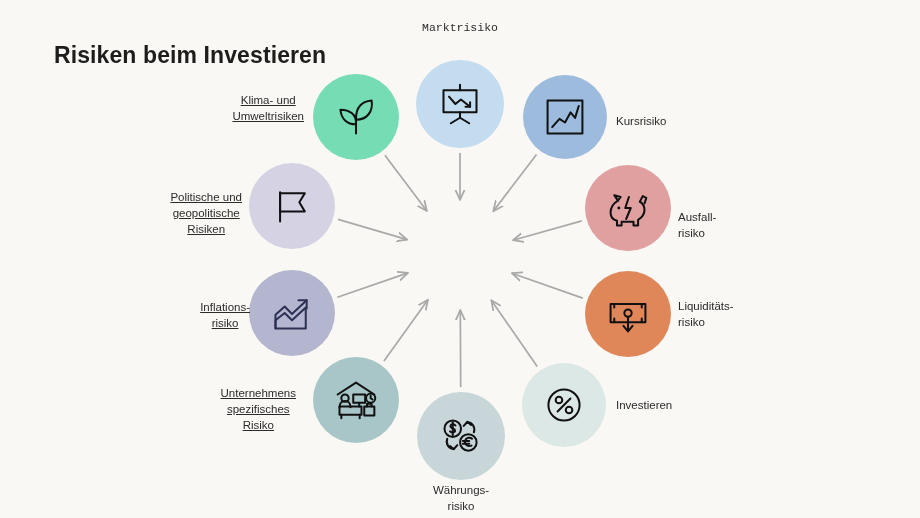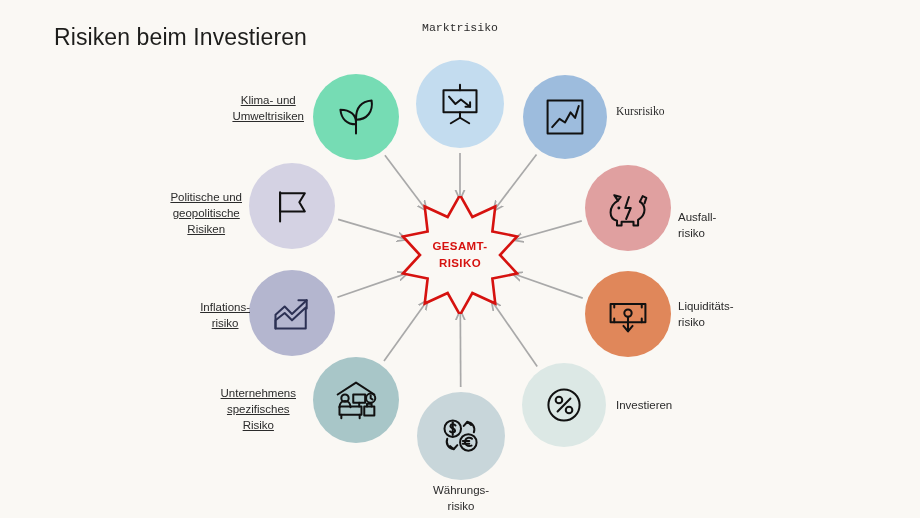--- a/index.html
+++ b/index.html
@@ -16,23 +16,23 @@
   }
   #stage {
     position: relative;
     width: 920px;
     height: 518px;
     background: #faf8f4;
   }
   #page-title {
     position: absolute;
     left: 54px;
-    top: 24px;
+    top: 42px;
     font-size: 23px;
-    font-weight: 400;
+    font-weight: 700;
     color: #1d1d1b;
     letter-spacing: 0.1px;
     white-space: nowrap;
   }
   #connectors {
     position: absolute;
     left: 0;
     top: 0;
     width: 920px;
     height: 518px;
@@ -121,21 +121,21 @@
        <line x1="24" y1="39" x2="34" y2="45" stroke="#111111" fill="none" stroke-width="2.2" stroke-linecap="round" stroke-linejoin="round"></line>
         </svg>
       </div>
       <div class="node-label lbl-center" style="left: 390px; width: 140px; top: 20px; font-family: Liberation Mono, monospace;">Marktrisiko</div>
       <div class="node" style="left: 523px; top: 75px; width: 84px; height: 84px; background: rgb(157, 188, 221);">
         <svg viewBox="0 0 48 48" width="44" height="44">
           <rect x="5" y="6" width="38" height="36" stroke="#111111" fill="none" stroke-width="2.2" stroke-linecap="round" stroke-linejoin="round"></rect>
        <polyline points="10,35 18,26 24,30 30,19 35,25 39,12" stroke="#111111" fill="none" stroke-width="2.2" stroke-linecap="round" stroke-linejoin="round"></polyline>
         </svg>
       </div>
-      <div class="node-label lbl-right" style="left: 616px; top: 104px; font-family: Liberation Serif, serif;">Kursrisiko</div>
+      <div class="node-label lbl-right" style="left: 616px; top: 114px;">Kursrisiko</div>
       <div class="node" style="left: 585px; top: 165px; width: 86px; height: 86px; background: rgb(224, 160, 160);">
         <svg viewBox="0 0 48 48" width="44" height="44">
           <path d="M13 16 C8 19 5 24 5 29 C5 34 8 37 12 38 L12 43 L17 43 L17 39 L30 39 L30 43 L35 43 L35 37 C40 34 42 30 42 26 C42 22 40 19 37 17" stroke="#111111" fill="none" stroke-width="2.2" stroke-linecap="round" stroke-linejoin="round"></path>
        <path d="M37 17 L40 11 L44 13 L42 19" stroke="#111111" fill="none" stroke-width="2.2" stroke-linecap="round" stroke-linejoin="round"></path>
        <path d="M13 16 L9 10 L16 12 Z" stroke="#111111" fill="none" stroke-width="2.2" stroke-linecap="round" stroke-linejoin="round"></path>
        <path d="M25 12 L21 24 L27 24 L22 36" stroke="#111111" fill="none" stroke-width="2.2" stroke-linecap="round" stroke-linejoin="round"></path>
        <circle cx="14" cy="24" r="1.6" fill="#111111" stroke="none"></circle>
         </svg>
       </div>
       <div class="node-label lbl-right" style="left: 678px; top: 210px;">Ausfall-
@@ -218,23 +218,14 @@
         <svg viewBox="0 0 48 48" width="44" height="44">
           <path d="M24 42 L24 24" stroke="#111111" fill="none" stroke-width="2.2" stroke-linecap="round" stroke-linejoin="round"></path>
        <path d="M24 26 C24 14 30 7 41 6 C43 18 36 27 24 27 Z" stroke="#111111" fill="none" stroke-width="2.2" stroke-linecap="round" stroke-linejoin="round"></path>
        <path d="M24 30 C24 22 18 16 7 16 C8 26 14 32 24 32 Z" stroke="#111111" fill="none" stroke-width="2.2" stroke-linecap="round" stroke-linejoin="round"></path>
         </svg>
       </div>
       <div class="node-label lbl-left" style="right: 616px; top: 93px;">Klima- und
 Umweltrisiken</div>
     </div>
 
-  <div id="star-wrap">
-    <svg viewBox="0 0 128 118" width="128" height="118">
-      <polygon id="star-poly" fill="#faf8f4" stroke="#d6120f" stroke-width="2.6" stroke-linejoin="miter" points="64.00,-1.00 76.36,20.96 99.27,10.46 96.36,35.49 121.06,40.46 104.00,59.00 121.06,77.54 96.36,82.51 99.27,107.54 76.36,97.04 64.00,119.00 51.64,97.04 28.73,107.54 31.64,82.51 6.94,77.54 24.00,59.00 6.94,40.46 31.64,35.49 28.73,10.46 51.64,20.96"></polygon>
-    </svg>
-    <div id="star-text" style="color: rgb(214, 18, 15);">
-      <span>GESAMT-</span>
-      <span>RISIKO</span>
-    </div>
-  </div>
 
 </div>
 
 </body></html>

